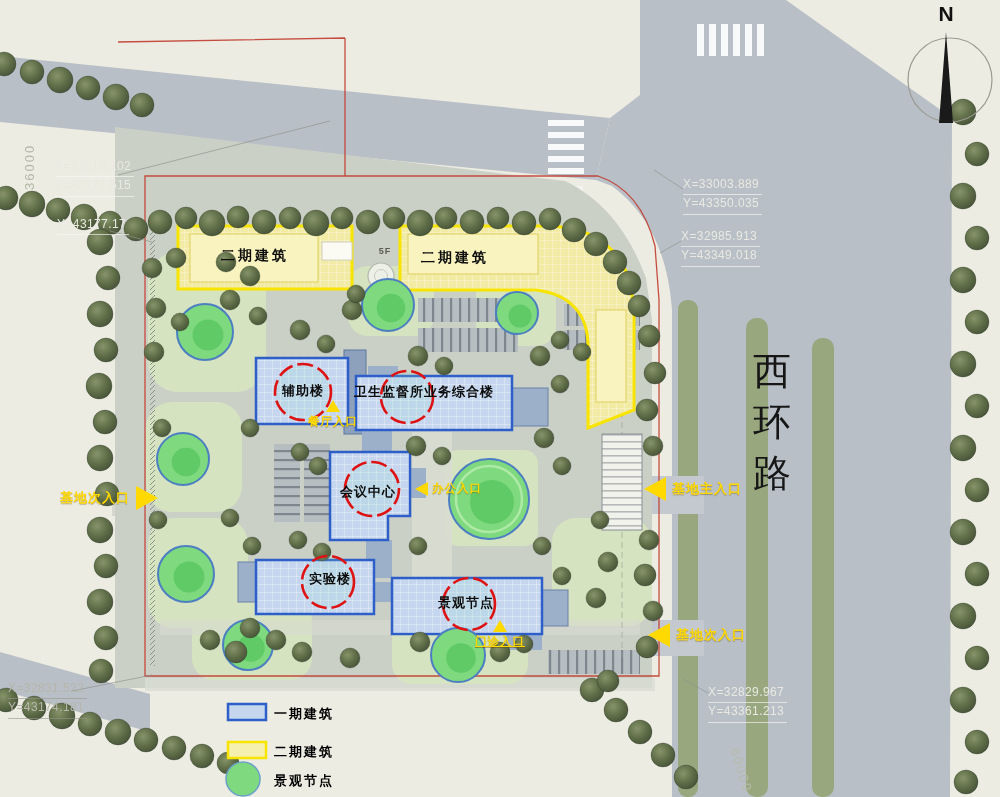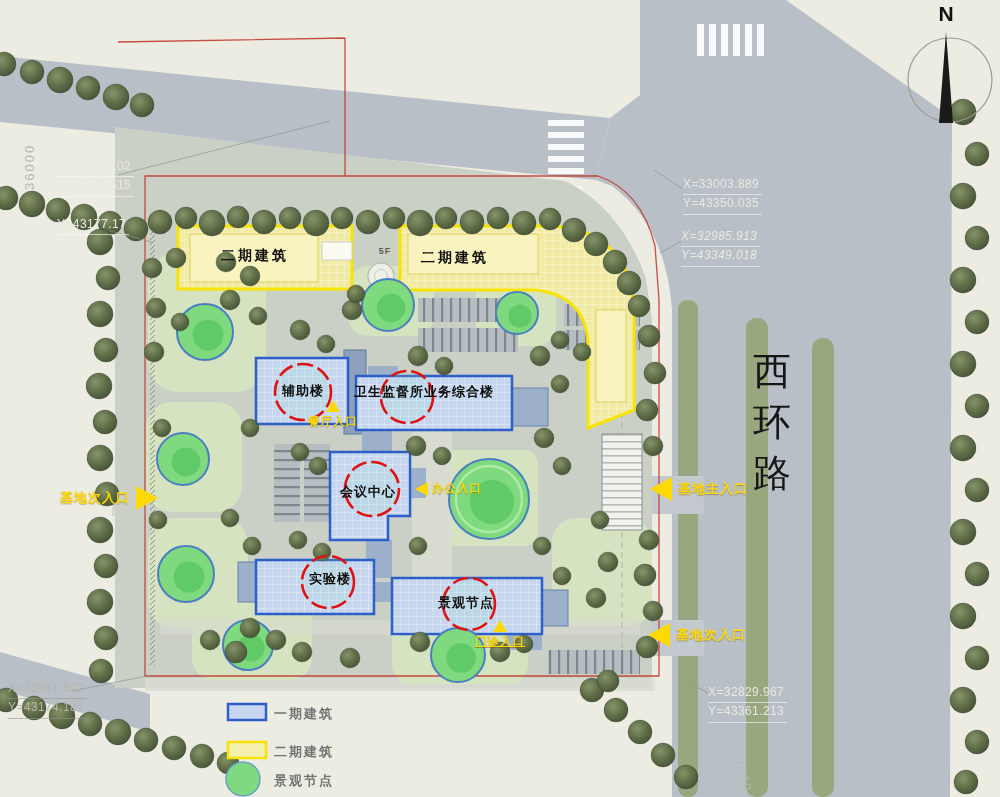--- a/index.html
+++ b/index.html
@@ -21,21 +21,21 @@
   .entrance--sm{font-size:11.5px;gap:4px;letter-spacing:1px;text-align:center;}
   .tri-right{width:0;height:0;border-top:12px solid transparent;border-bottom:12px solid transparent;border-left:22px solid #ffd900;}
   .tri-left{width:0;height:0;border-top:12px solid transparent;border-bottom:12px solid transparent;border-right:22px solid #ffd900;}
   .tri-up{width:0;height:0;border-left:9px solid transparent;border-right:9px solid transparent;border-bottom:15px solid #ffd900;}
   .tri-up--sm{border-left-width:7px;border-right-width:7px;border-bottom-width:12px;}
   .tri-left--sm{border-top-width:7px;border-bottom-width:7px;border-right-width:13px;}
   .entrance--stack{flex-direction:column;gap:2px;align-items:center;}
   .road-name{position:absolute;left:748px;top:346px;width:48px;text-align:center;font-family:"Liberation Serif",serif;font-size:38px;color:#161616;line-height:51px;}
   .road-name span{display:block;}
   .page-title{position:absolute;left:479px;top:750px;font-weight:bold;font-size:27px;letter-spacing:8px;color:#090909;}
-  .legend-label{position:absolute;font-weight:bold;font-size:13px;letter-spacing:2px;color:#737373;}
+  .legend-label{position:absolute;font-weight:bold;font-size:13px;letter-spacing:2px;color:#000000;}
   .compass-n{position:absolute;left:946px;top:2px;transform:translateX(-50%);font-weight:bold;font-size:21px;color:#111;}
 </style>
 </head>
 <body>
 
 <div id="canvas">
 
   <svg id="baseSvg" width="1000" height="797">
     <defs>
       <radialGradient id="gTree" cx="38%" cy="35%" r="75%">
@@ -362,21 +362,21 @@
     <span>X=33010.102</span>
       <span>Y=43177.515</span>
   </div>
   <div class="coord" style="left:57px;top:216px;">
     <span>Y=43177.17</span>
   </div>
   <div class="coord" style="left:683px;top:176px;">
     <span>X=33003.889</span>
       <span>Y=43350.035</span>
   </div>
-  <div class="coord" style="left:681px;top:228px;font-style:italic;">
+  <div class="coord" style="left:681px;top:228px;">
     <span>X=32985.913</span>
       <span>Y=43349.018</span>
   </div>
   <div class="coord coord--dark" style="left:8px;top:680px;">
     <span>X=32831.522</span>
       <span>Y=43174.181</span>
   </div>
   <div class="coord" style="left:708px;top:684px;">
     <span>X=32829.967</span>
       <span>Y=43361.213</span>
@@ -391,21 +391,21 @@
   <div class="bldg-label" style="left:303px;top:391px;">辅助楼</div>
   <div class="bldg-label" style="left:424px;top:392px;">卫生监督所业务综合楼</div>
   <div class="bldg-label" style="left:368px;top:492px;">会议中心</div>
   <div class="bldg-label" style="left:330px;top:579px;">实验楼</div>
   <div class="bldg-label" style="left:466px;top:603px;">景观节点</div>
 
   <div class="entrance" style="left:60px;top:486px;">
     <span>基地次入口</span>
     <span class="tri-right"></span>
   </div>
-  <div class="entrance" style="left:644px;top:477px;padding-left:6px;">
+  <div class="entrance" style="left:644px;top:477px;">
     <span class="tri-left"></span>
     <span>基地主入口</span>
   </div>
   <div class="entrance" style="left:648px;top:623px;">
     <span class="tri-left"></span>
     <span>基地次入口</span>
   </div>
   <div class="entrance entrance--sm entrance--stack" style="left:308px;top:400px;">
     <span class="tri-up tri-up--sm"></span>
     <span>餐厅入口</span>

